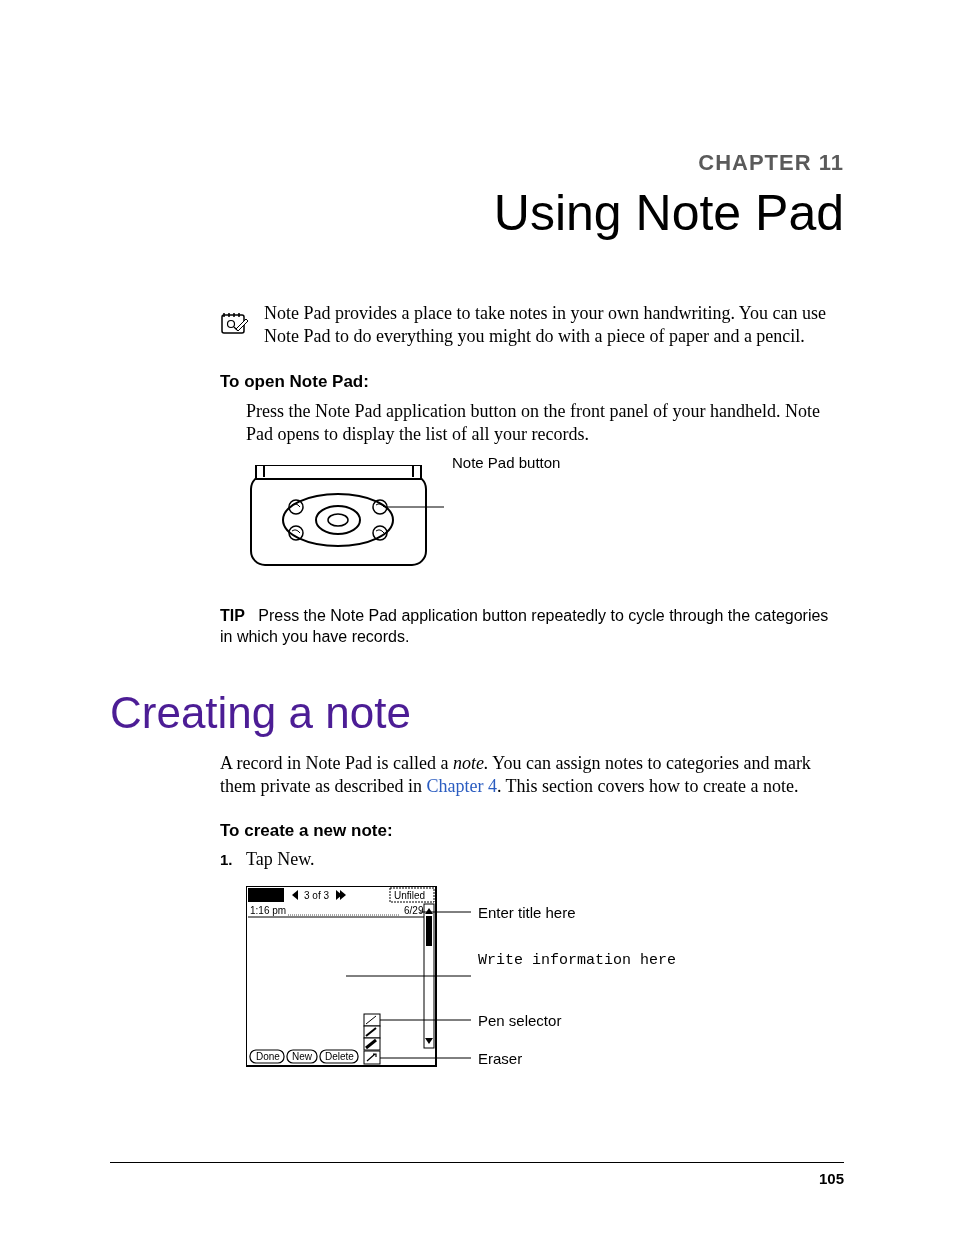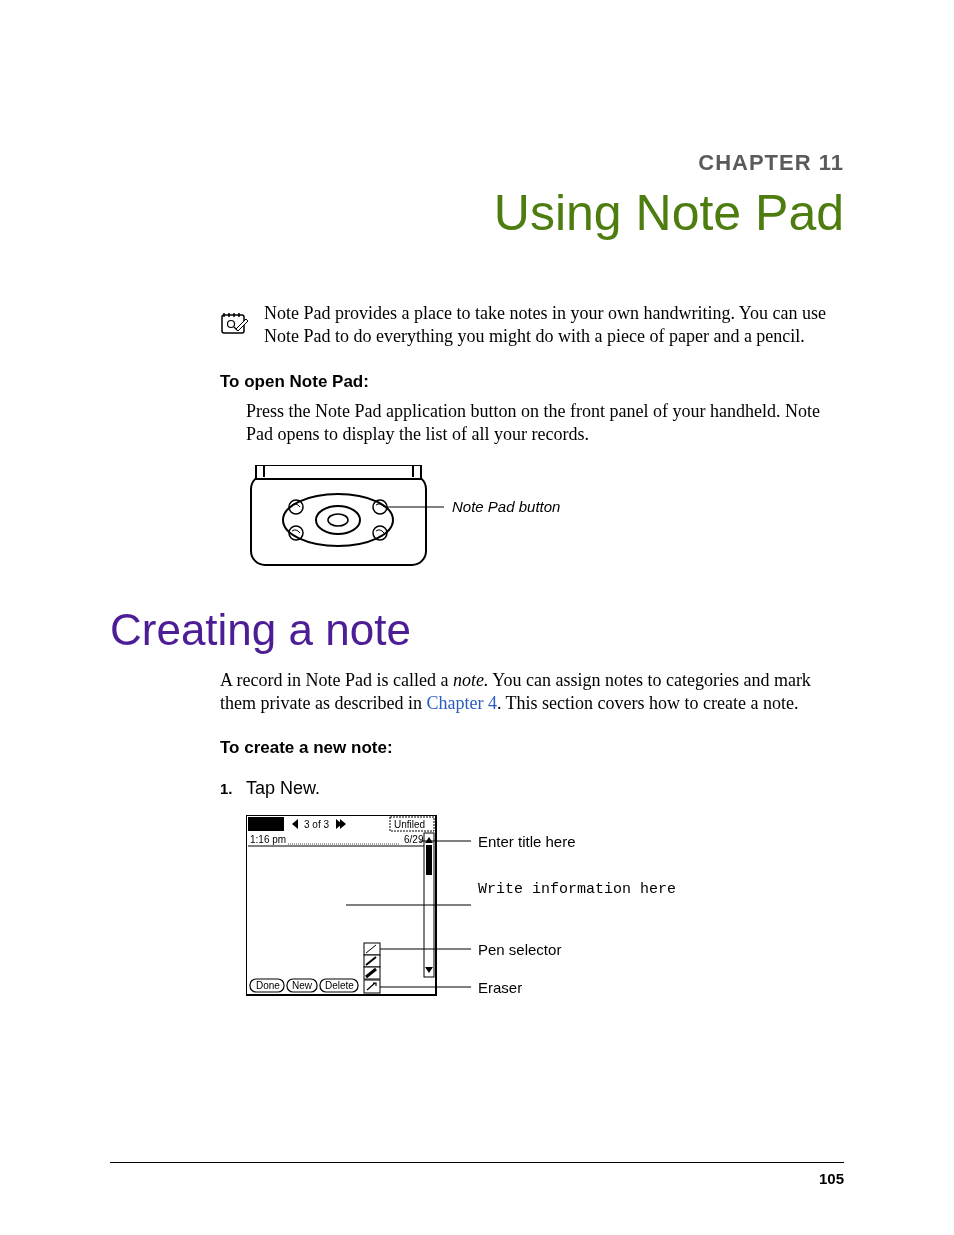--- a/index.html
+++ b/index.html
@@ -24,21 +24,21 @@
     letter-spacing: 1px;
     color: #5a5a5a;
     margin-bottom: 8px;
   }
   .chapter-title {
     text-align: right;
     font-family: "Arial Narrow", Arial, sans-serif;
     font-stretch: condensed;
     font-weight: 400;
     font-size: 50px;
-    color: #4d7c0f;
+    color: #000000;
     margin: 0 0 60px 0;
     letter-spacing: 0px;
   }
   .intro-row {
     display: flex;
     align-items: center;
     margin-left: 110px;
     margin-bottom: 22px;
   }
   .intro-icon {
@@ -78,22 +78,21 @@
     margin-left: 26px;
     font-size: 18px;
     line-height: 1.3;
     margin-bottom: 18px;
     font-family: "Palatino Linotype", "Book Antiqua", Palatino, serif;
   }
   .device-fig {
     margin-left: 26px;
     margin-bottom: 30px;
     display: flex;
-    align-items: center;
-    font-style: italic;
+    align-items: flex-start;
   }
   .tip-block {
     font-family: Arial, Helvetica, sans-serif;
     font-size: 16px;
     line-height: 1.35;
     margin-bottom: 40px;
   }
   .section-title {
     font-family: "Arial Narrow", Arial, sans-serif;
     font-stretch: condensed;
@@ -117,22 +116,21 @@
     margin-bottom: 16px;
   }
   .step-num {
     font-family: Arial, Helvetica, sans-serif;
     font-weight: bold;
     font-size: 15px;
     width: 26px;
   }
   .step-text {
     font-size: 18px;
-    font-family: Liberation Sans, sans-serif;
-    margin-top: 12px;
+    font-family: Liberation Serif, serif;
   }
   .screenshot-fig {
     margin-left: 136px;
     position: relative;
     height: 200px;
   }
   .callout {
     font-family: Arial, Helvetica, sans-serif;
     font-size: 15px;
     position: absolute;
@@ -211,20 +209,23 @@
         <path d="M46 66 q4 -3 8 2" stroke="#000" fill="none" stroke-width="1"></path>
         <path d="M130 40 q4 -3 8 2" stroke="#000" fill="none" stroke-width="1"></path>
         <path d="M130 66 q4 -3 8 2" stroke="#000" fill="none" stroke-width="1"></path>
 
         <line x1="141" y1="42" x2="198" y2="42" stroke="#000" stroke-width="1"></line>
       </svg>
       <span style="font-family:Arial,Helvetica,sans-serif;font-size:15px;margin-left:6px;position:relative;top:-12px;">Note Pad button</span>
     </div>
   </div>
 
+  <div class="body-block tip-block">
+    <span class="note-label">TIP</span>&nbsp;&nbsp;&nbsp;<span>Press the Note Pad application button repeatedly to cycle through the categories in which you have records.</span>
+  </div>
 
   <h2 class="section-title">Creating a note</h2>
 
   <div class="section-para">
     <span>A record in Note Pad is called a </span><span class="italic">note.</span><span> You can assign notes to categories and mark them private as described in </span><span class="link">Chapter 4</span><span>. This section covers how to create a note.</span>
   </div>
 
   <div class="body-block">
     <div class="subhead">To create a new note:</div>
   </div>

